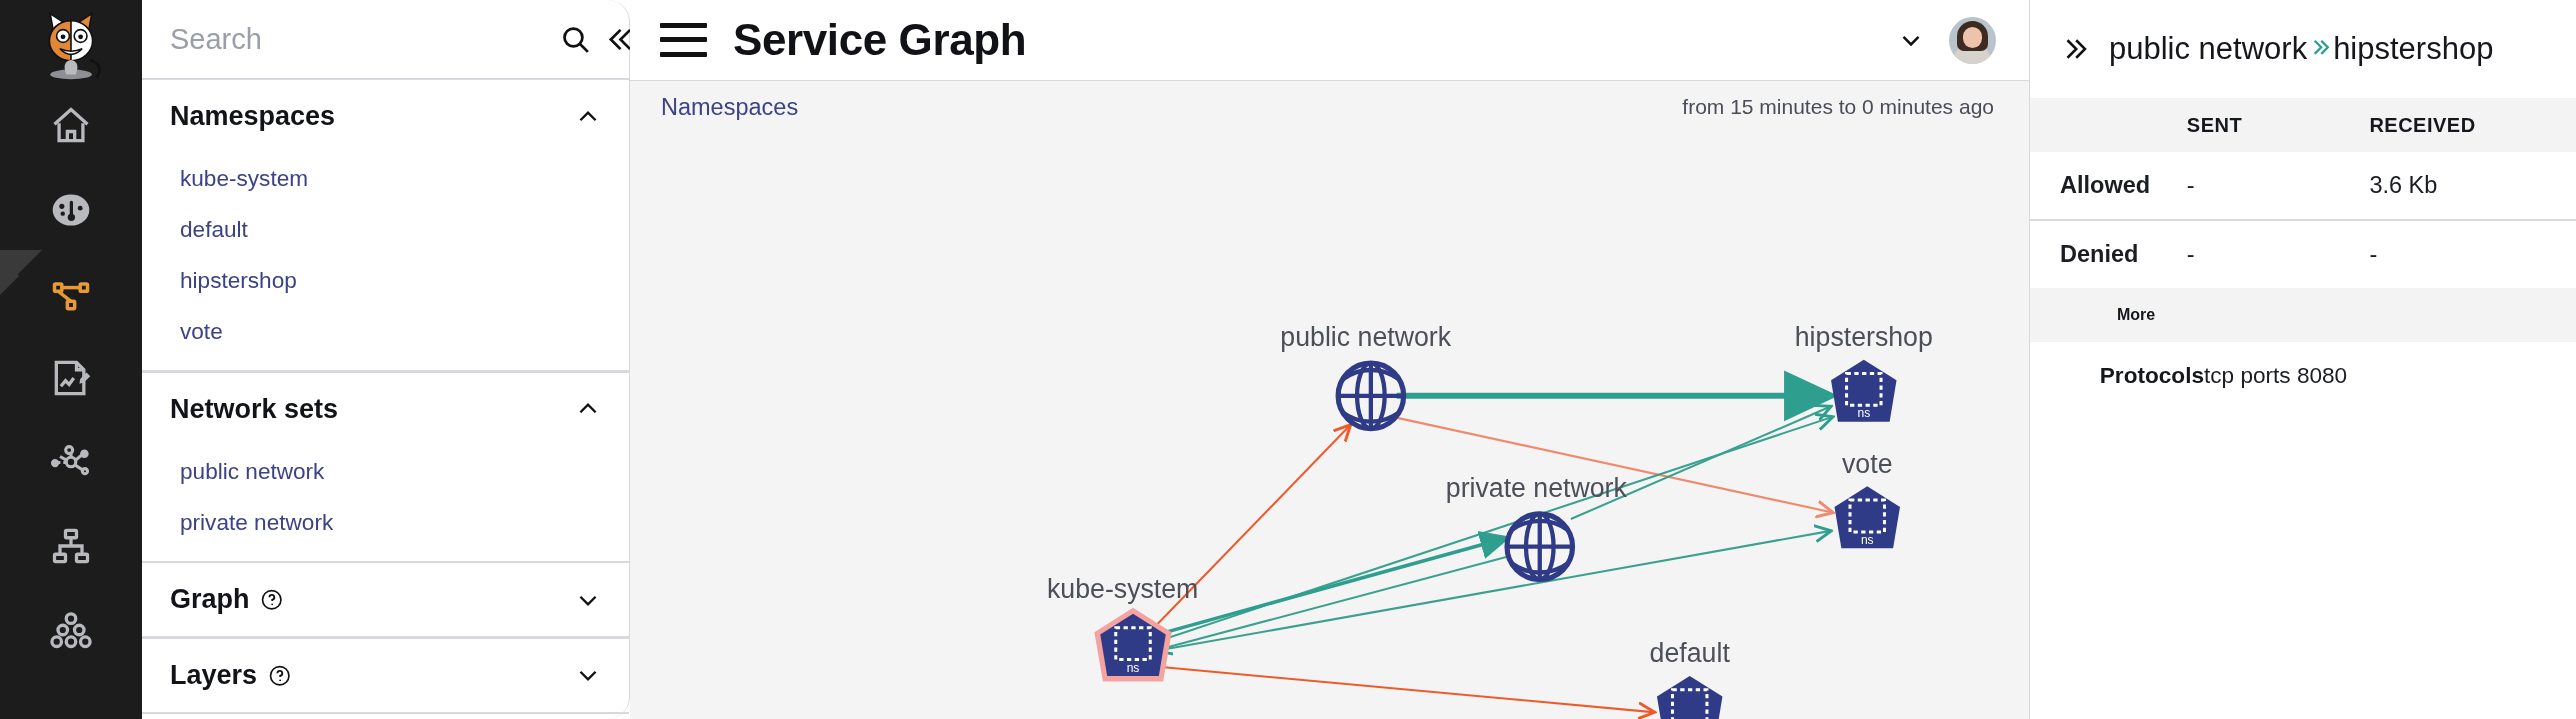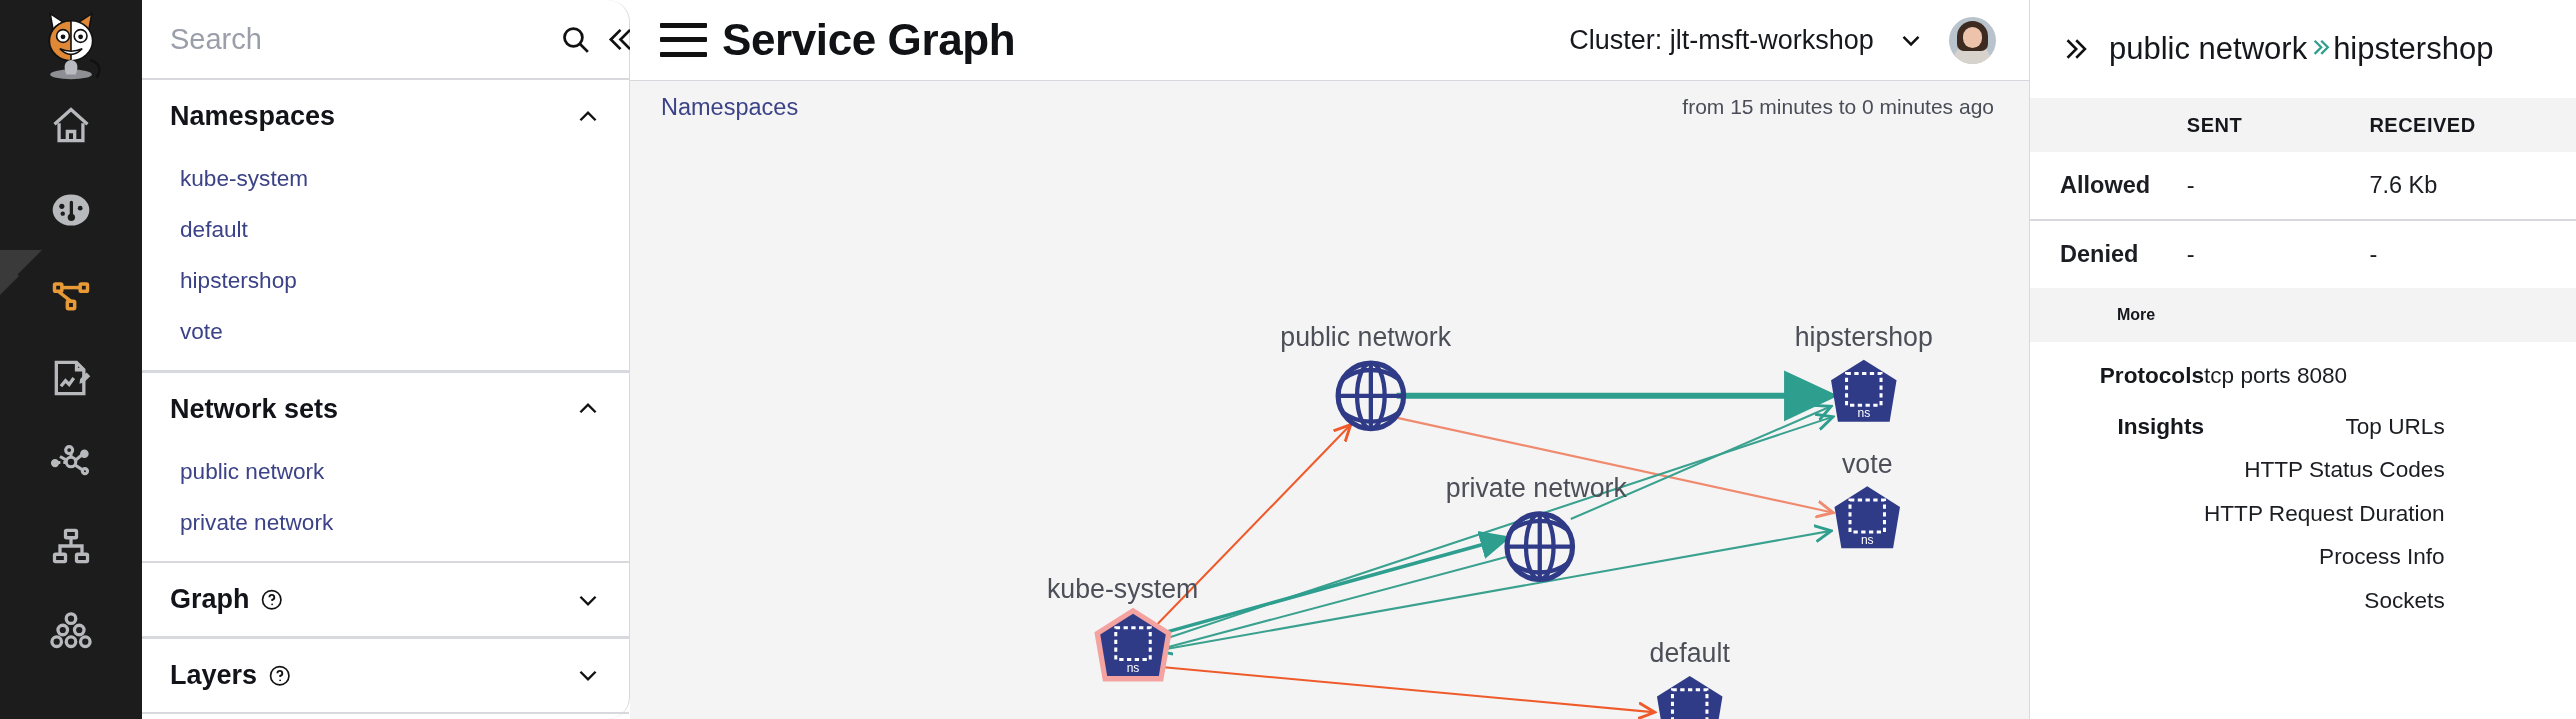--- a/index.html
+++ b/index.html
@@ -73,21 +73,21 @@
   }
   .divider { height: 2.6px; background: #d7d9de; }
 
   
   .center { flex: 1; display: flex; flex-direction: column; min-width: 0; }
   .topbar {
     height: 80px; display: flex; align-items: center;
     justify-content: space-between; padding: 0 33px 0 30px;
     background: #fff;
   }
-  .menu-title { display: flex; align-items: center; gap: 15px; }
+  .menu-title { display: flex; align-items: center; gap: 26px; }
   .burger { width: 47px; height: 35px; cursor: pointer; }
   .burger span { display: block; height: 5.2px; background: #111; border-radius: 0.9px; margin-bottom: 9.6px; }
   .burger span:last-child { margin-bottom: 0; }
   .app-title { font-size: 44px; font-weight: bold; color: #111216; letter-spacing: -0.4px; }
   .cluster-box { display: flex; align-items: center; gap: 22.6px; }
   .cluster-label { font-size: 27px; color: #16181d; }
   .avatar {
     width: 47px; height: 47px; border-radius: 50%; overflow: hidden;
     background: #b9c3cc; position: relative; flex: 0 0 47px;
   }
@@ -325,21 +325,20 @@
     <div class="topbar">
       <div class="menu-title">
         <div class="burger">
           <span></span>
             <span></span>
             <span></span>
         </div>
         <div class="app-title">Service Graph</div>
       </div>
       <div class="cluster-box">
-        <span class="cluster-label">Cluster: jlt-msft-workshop</span>
         <span class="chev" style="width:30px;height:30px;">
           <svg viewBox="0 0 24 24" fill="none" stroke="#111" stroke-width="2">
               <path d="M6 9.5 L12 15.5 L18 9.5"></path>
             </svg>
         </span>
         <span class="avatar">
           <span class="av-body"></span>
             <span class="av-hair"></span>
             <span class="av-face2"></span>
         </span>
@@ -464,45 +463,35 @@
         <tr>
           <th class="c1"></th>
           <th class="c2">SENT</th>
           <th class="c3">RECEIVED</th>
         </tr>
       </thead>
       <tbody>
         <tr class="rowline">
           <td class="c1">Allowed</td>
           <td class="c2">-</td>
-          <td class="c3">7.6 Kb</td>
+          <td class="c3">3.6 Kb</td>
         </tr>
         <tr>
           <td class="c1">Denied</td>
           <td class="c2">-</td>
           <td class="c3">-</td>
         </tr>
       </tbody>
     </table>
 
     <div class="more-bar">More</div>
 
     <div class="more-rows">
       <div class="mrow">
         <div class="mlabel">Protocols</div>
         <div class="mvals">
           <div>tcp ports 8080</div>
         </div>
       </div>
-      <div class="mrow">
-        <div class="mlabel">Insights</div>
-        <div class="mvals">
-          <div>Top URLs</div>
-          <div>HTTP Status Codes</div>
-          <div>HTTP Request Duration</div>
-          <div>Process Info</div>
-          <div>Sockets</div>
-        </div>
-      </div>
     </div>
   </aside>
 </div>
 
 
 </body></html>

